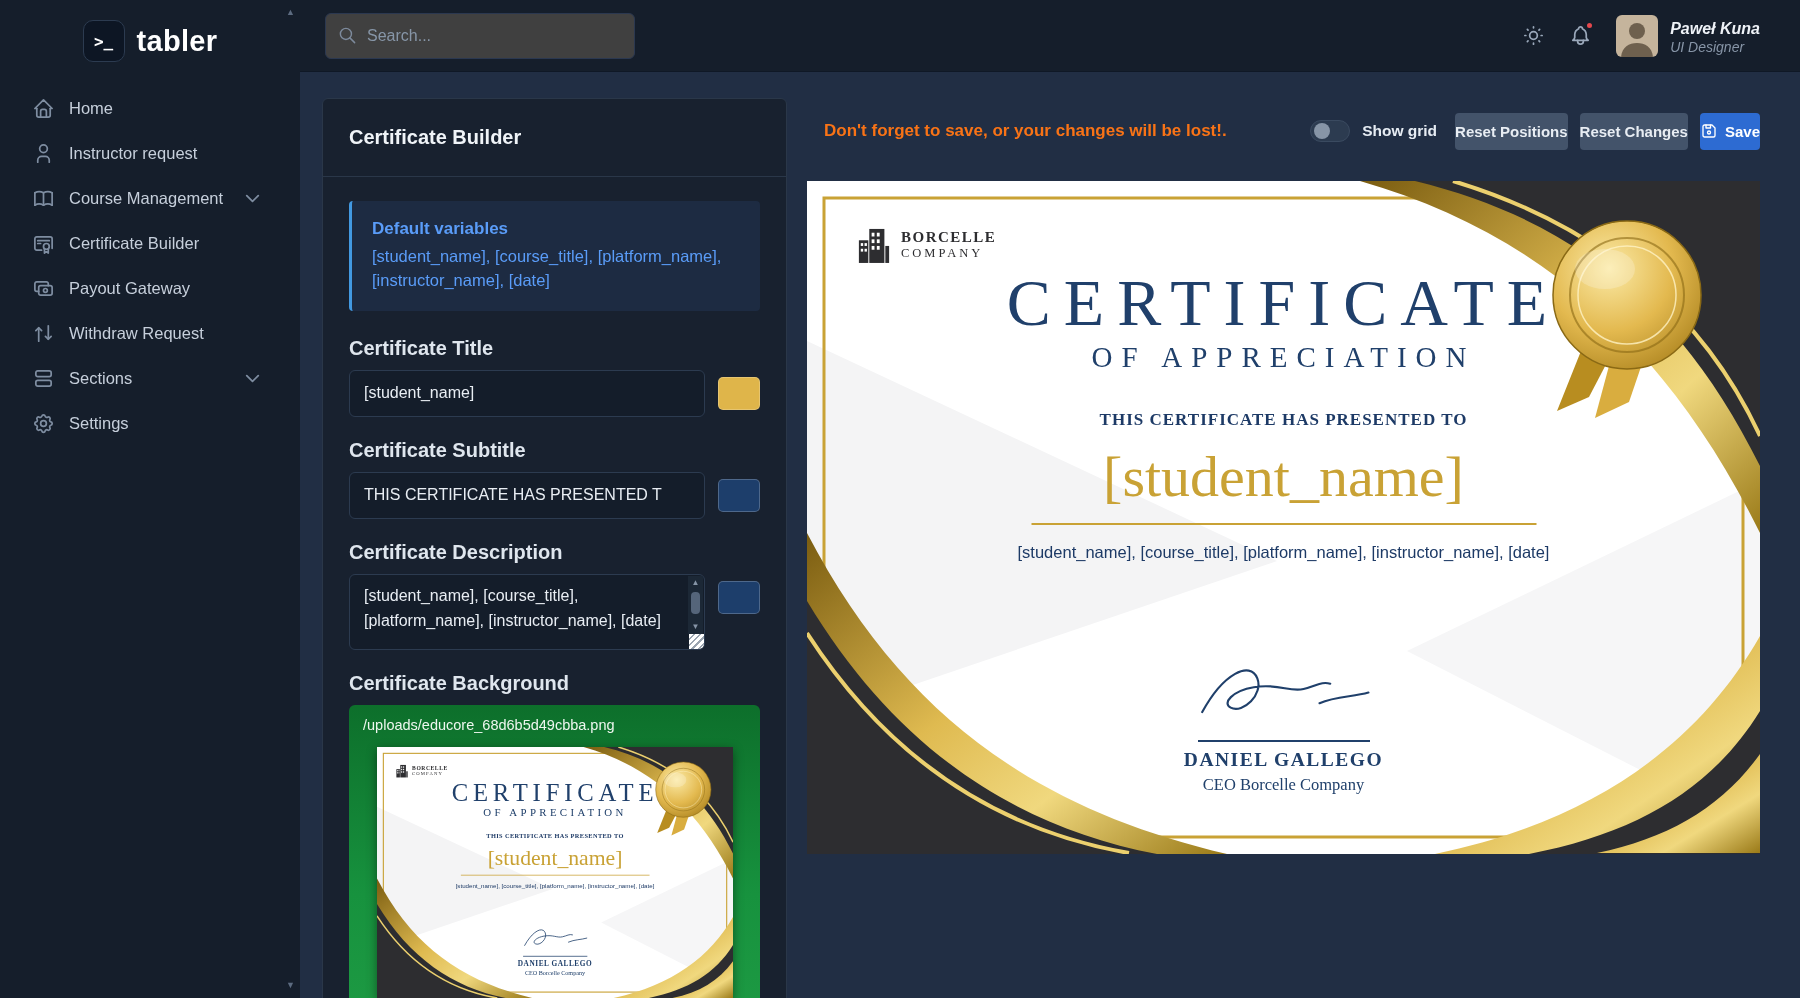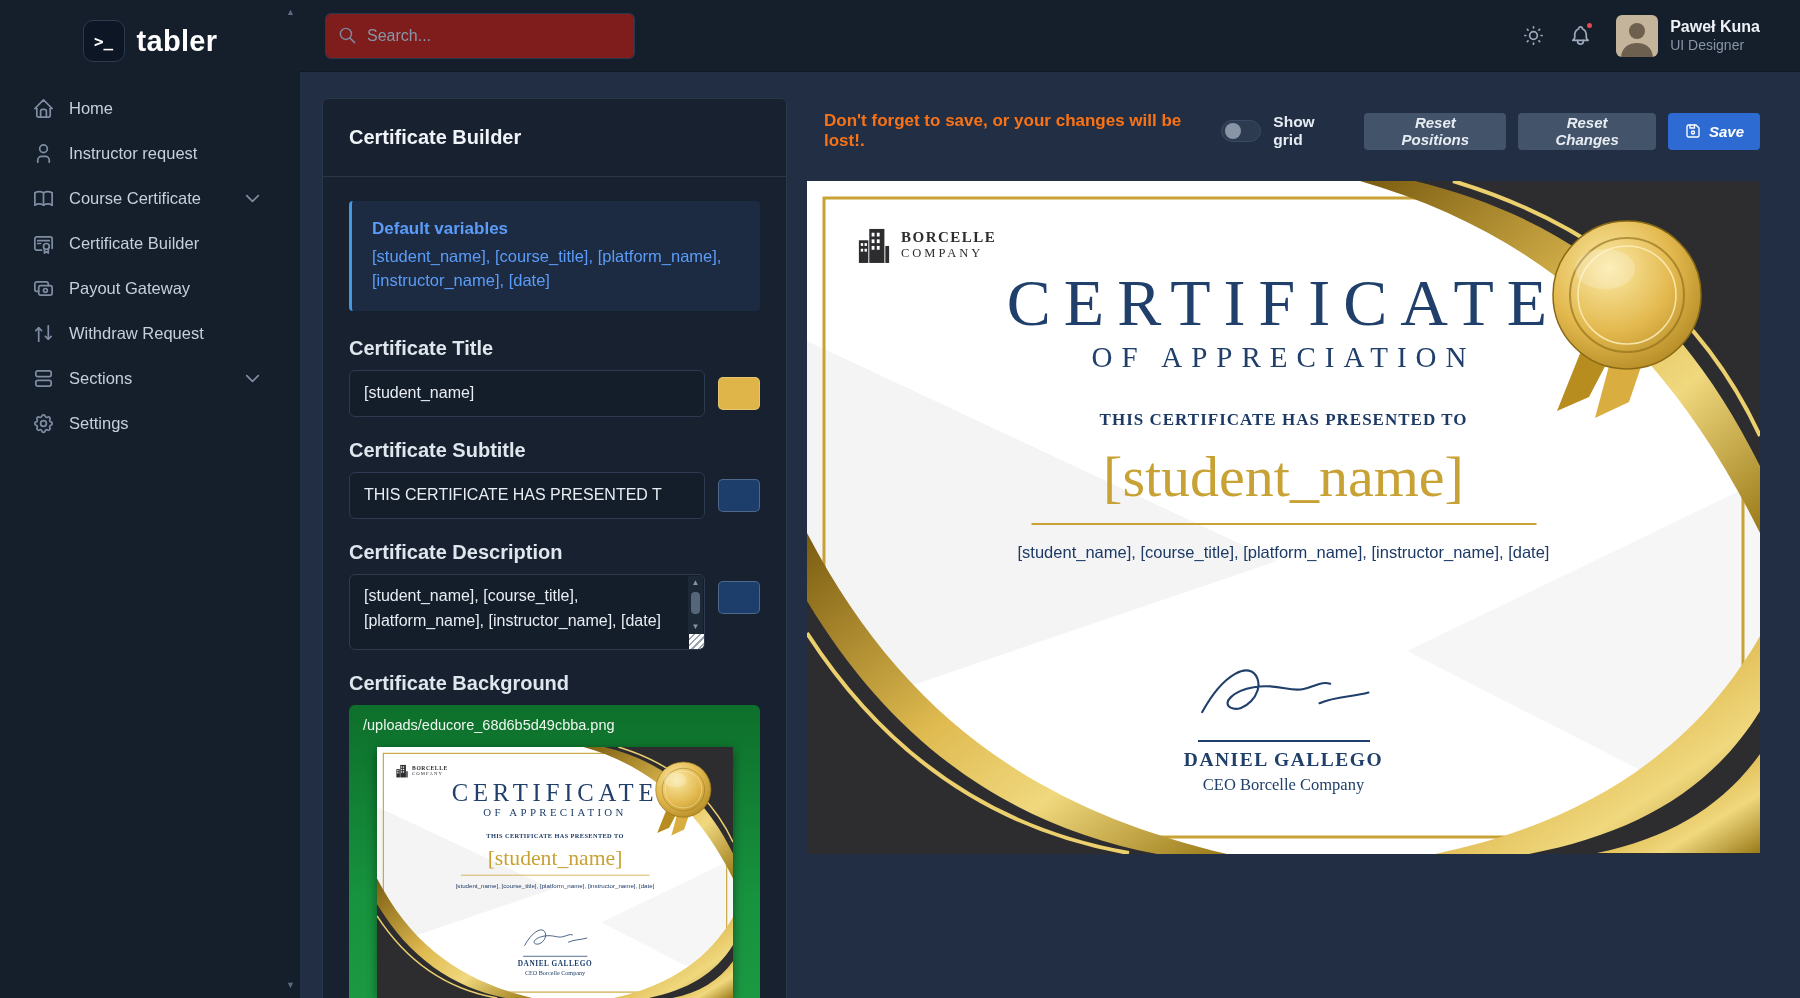--- a/index.html
+++ b/index.html
@@ -19,31 +19,31 @@
     font-family:"DejaVu Sans Mono",monospace; font-size:16px; font-weight:bold; }
   .brand-name { font-size:29px; font-weight:600; color:#fff; letter-spacing:.3px; }
   .nav-item { height:45px; display:flex; align-items:center; gap:14px; padding:0 36px 0 32px;
     color:#c6cfdb; font-size:16.5px; cursor:pointer; }
   .nav-item .icon { width:23px; height:23px; color:#7e8da1; flex:none; }
   .nav-chevron { margin-left:auto; width:17px; height:17px; color:#7e8da1; }
   .sb-arrow { position:absolute; right:5px; color:#5c6b80; font-size:9px; line-height:1; }
 
   
   .header { background:#151e2b; display:flex; align-items:center; padding:0 40px 0 25px; border-bottom:1px solid #0f1826; }
-  .search-box { width:310px; height:46px; background:#7f1d1d; border:1px solid #2b3850; border-radius:6px;
+  .search-box { width:310px; height:46px; background:#404040; border:1px solid #2b3850; border-radius:6px;
     display:flex; align-items:center; padding:0 12px; gap:10px; }
   .search-box .icon { width:19px; height:19px; color:#7d8a9c; flex:none; }
   .search-box input { flex:1; background:transparent; border:none; outline:none; color:#dce3ea; font-size:16px; font-family:inherit; }
   .search-box input::placeholder { color:#8796a8; }
   .header-right { margin-left:auto; display:flex; align-items:center; gap:24px; }
   .hicon { width:23px; height:23px; color:#9aa8ba; cursor:pointer; }
   .bell-wrap { position:relative; display:flex; }
   .bell-dot { position:absolute; top:-3px; right:-2px; width:9px; height:9px; border-radius:50%;
     background:#e5484d; border:2px solid #151e2b; }
-  .user-chip { display:flex; align-items:center; gap:12px; cursor:pointer; }
+  .user-chip { display:flex; align-items:flex-end; gap:12px; cursor:pointer;font-style:italic; }
   .avatar { width:42px; height:42px; border-radius:6px; overflow:hidden; flex:none; }
   .user-name { font-size:16px; font-weight:600; color:#eef2f7; line-height:1.25; }
   .user-role { font-size:14px; color:#8795a7; line-height:1.25; }
 
   
   .content { padding:26px 40px 0 22px; display:flex; gap:20px; overflow:hidden; }
 
   
   .card { width:465px; flex:none; background:#18212f; border:1px solid #2a3749; border-radius:6px; height:1400px; }
   .card-header { padding:27px 26px; border-bottom:1px solid #2a3749; }
@@ -81,21 +81,21 @@
   
   .preview-col { width:953px; flex:none; display:flex; flex-direction:column; }
   .preview-head { display:flex; align-items:center; margin-top:14px; height:38px; }
   .warning { color:#f97316; font-size:17px; font-weight:700;margin-left:17px; }
   .head-actions { margin-left:auto; display:flex; align-items:center; gap:12px; }
   .toggle { width:40px; height:22px; border-radius:11px; background:#2c3b50; border:1px solid #3a4a60;
     position:relative; cursor:pointer; flex:none; }
   .knob { position:absolute; left:3px; top:2px; width:16px; height:16px; border-radius:50%; background:#8795a7; }
   .toggle-label { font-size:15.5px; font-weight:700; color:#e6ecf3; margin-right:6px; }
   .btn { border:none; height:37px; border-radius:4px; font-size:15px; font-weight:600; font-family:inherit;
-    padding:0 16px; cursor:pointer;font-style:italic; }
+    padding:0 0; cursor:pointer; }
   .btn-muted { background:#43536a; color:#e8edf3; }
   .btn-save { background:#2d6bd2; color:#fff; display:flex; align-items:center; gap:7px; }
   .btn-save .icon { width:18px; height:18px; }
 
   
   .cert { position:relative; width:953px; height:673px; background:#ffffff; margin-top:31px;
     font-family:"Liberation Serif","DejaVu Serif",serif; }
   .cert-decor { position:absolute; inset:0; width:100%; height:100%; }
   .cert-logo { position:absolute; top:46px; left:50px; display:flex; align-items:center; gap:10px; }
   .cert-logo svg { width:34px; height:36px; }
@@ -138,21 +138,21 @@
           <path d="M6 21v-2a4 4 0 0 1 4-4h4a4 4 0 0 1 4 4v2"></path>
         </svg>
       <span>Instructor request</span>
     </div>
     <div class="nav-item">
       <svg class="icon" viewBox="0 0 24 24">
           <path d="M3 19a9 9 0 0 1 9 0a9 9 0 0 1 9 0"></path>
           <path d="M3 6a9 9 0 0 1 9 0a9 9 0 0 1 9 0"></path>
           <path d="M3 6v13M12 6v13M21 6v13"></path>
         </svg>
-      <span>Course Certificate</span>
+      <span>Course Management</span>
       <svg class="icon nav-chevron" viewBox="0 0 24 24">
           <path d="M6 9l6 6 6-6"></path>
         </svg>
     </div>
     <div class="nav-item">
       <svg class="icon" viewBox="0 0 24 24">
           <circle cx="15" cy="15" r="3"></circle>
           <path d="M13 17.5V22l2-1.5 2 1.5v-4.5"></path>
           <path d="M10 19H5a2 2 0 0 1-2-2V7a2 2 0 0 1 2-2h14a2 2 0 0 1 2 2v10"></path>
           <path d="M6 9h12M6 12h3"></path>

